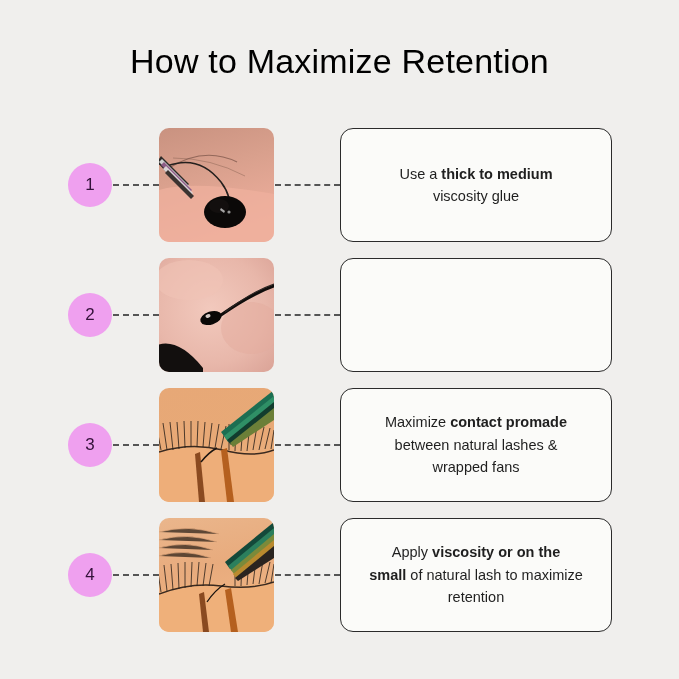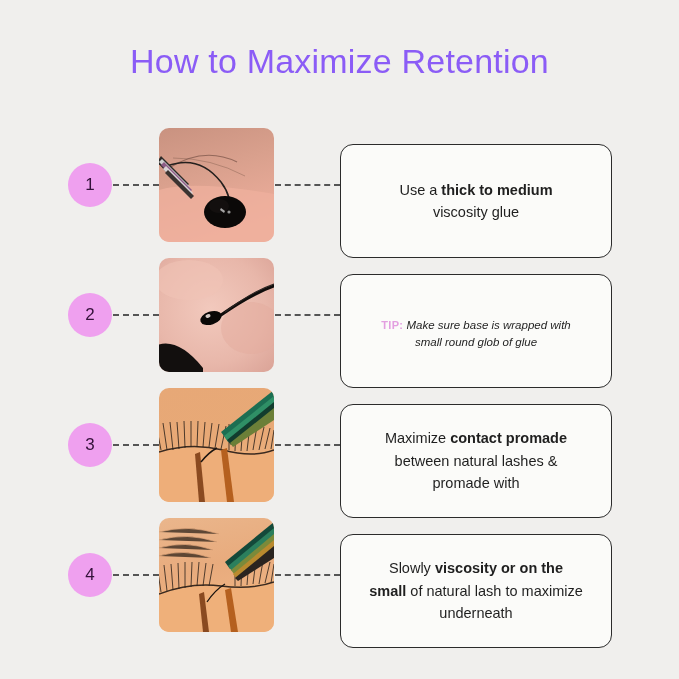--- a/index.html
+++ b/index.html
@@ -21,21 +21,21 @@
   }
   .page-title {
     position: absolute;
     top: 42px;
     left: 0;
     width: 679px;
     text-align: center;
     font-size: 34px;
     font-weight: 300;
     letter-spacing: 0.2px;
-    color: #8b5cf6;
+    color: #000000;
     font-family: "Liberation Sans", sans-serif;
   }
 
   .steps {
     position: absolute;
     top: 128px;
     left: 0;
     width: 679px;
   }
   .step-row {
@@ -89,21 +89,21 @@
     height: 114px;
     border-radius: 10px;
     overflow: hidden;
   }
   .step-photo svg { display: block; width: 115px; height: 114px; }
 
   
   .step-card {
     position: absolute;
     left: 340px;
-    top: 16px;
+    top: 0;
     width: 272px;
     height: 114px;
     box-sizing: border-box;
     border: 1.4px solid #2b2b2b;
     border-radius: 13px;
     background: #fbfbf9;
     display: flex;
     flex-direction: column;
     align-items: center;
     justify-content: center;
@@ -203,25 +203,20 @@
           <ellipse cx="92" cy="70" rx="30" ry="26" fill="#e3ab9e" opacity="0.5"></ellipse>
           <path d="M-4 88 Q18 78 44 110 L44 114 L-4 114 Z" fill="#120f0e"></path>
           <path d="M115 28 Q92 36 62 57" stroke="#100d0c" stroke-width="3" fill="none" stroke-linecap="round"></path>
           <path d="M115 26 Q94 33 66 54" stroke="#2a2422" stroke-width="1.2" fill="none"></path>
           <ellipse cx="52" cy="60" rx="11" ry="6.5" fill="#0a0807" transform="rotate(-18 52 60)"></ellipse>
           <ellipse cx="49" cy="58" rx="2.6" ry="1.8" fill="#e8ded9" opacity="0.9" transform="rotate(-18 49 58)"></ellipse>
         </svg>
       </div>
       <div class="dash-right"></div>
       <div class="step-card">
-        <div class="card-tip">
-          <span class="tip-label">TIP:</span>
-          <span>Make sure base is wrapped with</span><br>
-          <span>small round glob of glue</span>
-        </div>
       </div>
     </div>
 
     <div class="step-row">
       <div class="step-number">
         <span>3</span>
       </div>
       <div class="dash-left"></div>
       <div class="step-photo">
         <svg viewBox="0 0 115 114" xmlns="http://www.w3.org/2000/svg">
@@ -272,21 +267,21 @@
             <path d="M68 114 L62 62 L68 60 L75 114 Z" fill="#b5601f"></path>
             <path d="M42 74 Q50 64 58 60" stroke="#1a1410" stroke-width="1.4" fill="none"></path>
           </g>
         </svg>
       </div>
       <div class="dash-right"></div>
       <div class="step-card">
         <div class="card-text">
           <span>Maximize </span><b>contact promade</b><br>
           <span>between natural lashes &amp;</span><br>
-          <span>promade with</span>
+          <span>wrapped fans</span>
         </div>
       </div>
     </div>
 
     <div class="step-row">
       <div class="step-number">
         <span>4</span>
       </div>
       <div class="dash-left"></div>
       <div class="step-photo">
@@ -340,21 +335,21 @@
             </g>
             <path d="M44 114 L40 76 L45 74 L50 114 Z" fill="#8a4a20"></path>
             <path d="M72 114 L66 72 L72 70 L79 114 Z" fill="#b5601f"></path>
             <path d="M48 84 Q56 72 66 66" stroke="#1a1410" stroke-width="1.3" fill="none"></path>
           </g>
         </svg>
       </div>
       <div class="dash-right"></div>
       <div class="step-card">
         <div class="card-text">
-          <span>Slowly </span><b>viscosity or on the</b><br>
+          <span>Apply </span><b>viscosity or on the</b><br>
           <b>small</b><span> of natural lash to maximize</span><br>
-          <span>underneath</span>
+          <span>retention</span>
         </div>
       </div>
     </div>
 
   </div>
 </div>
 
 </body></html>

